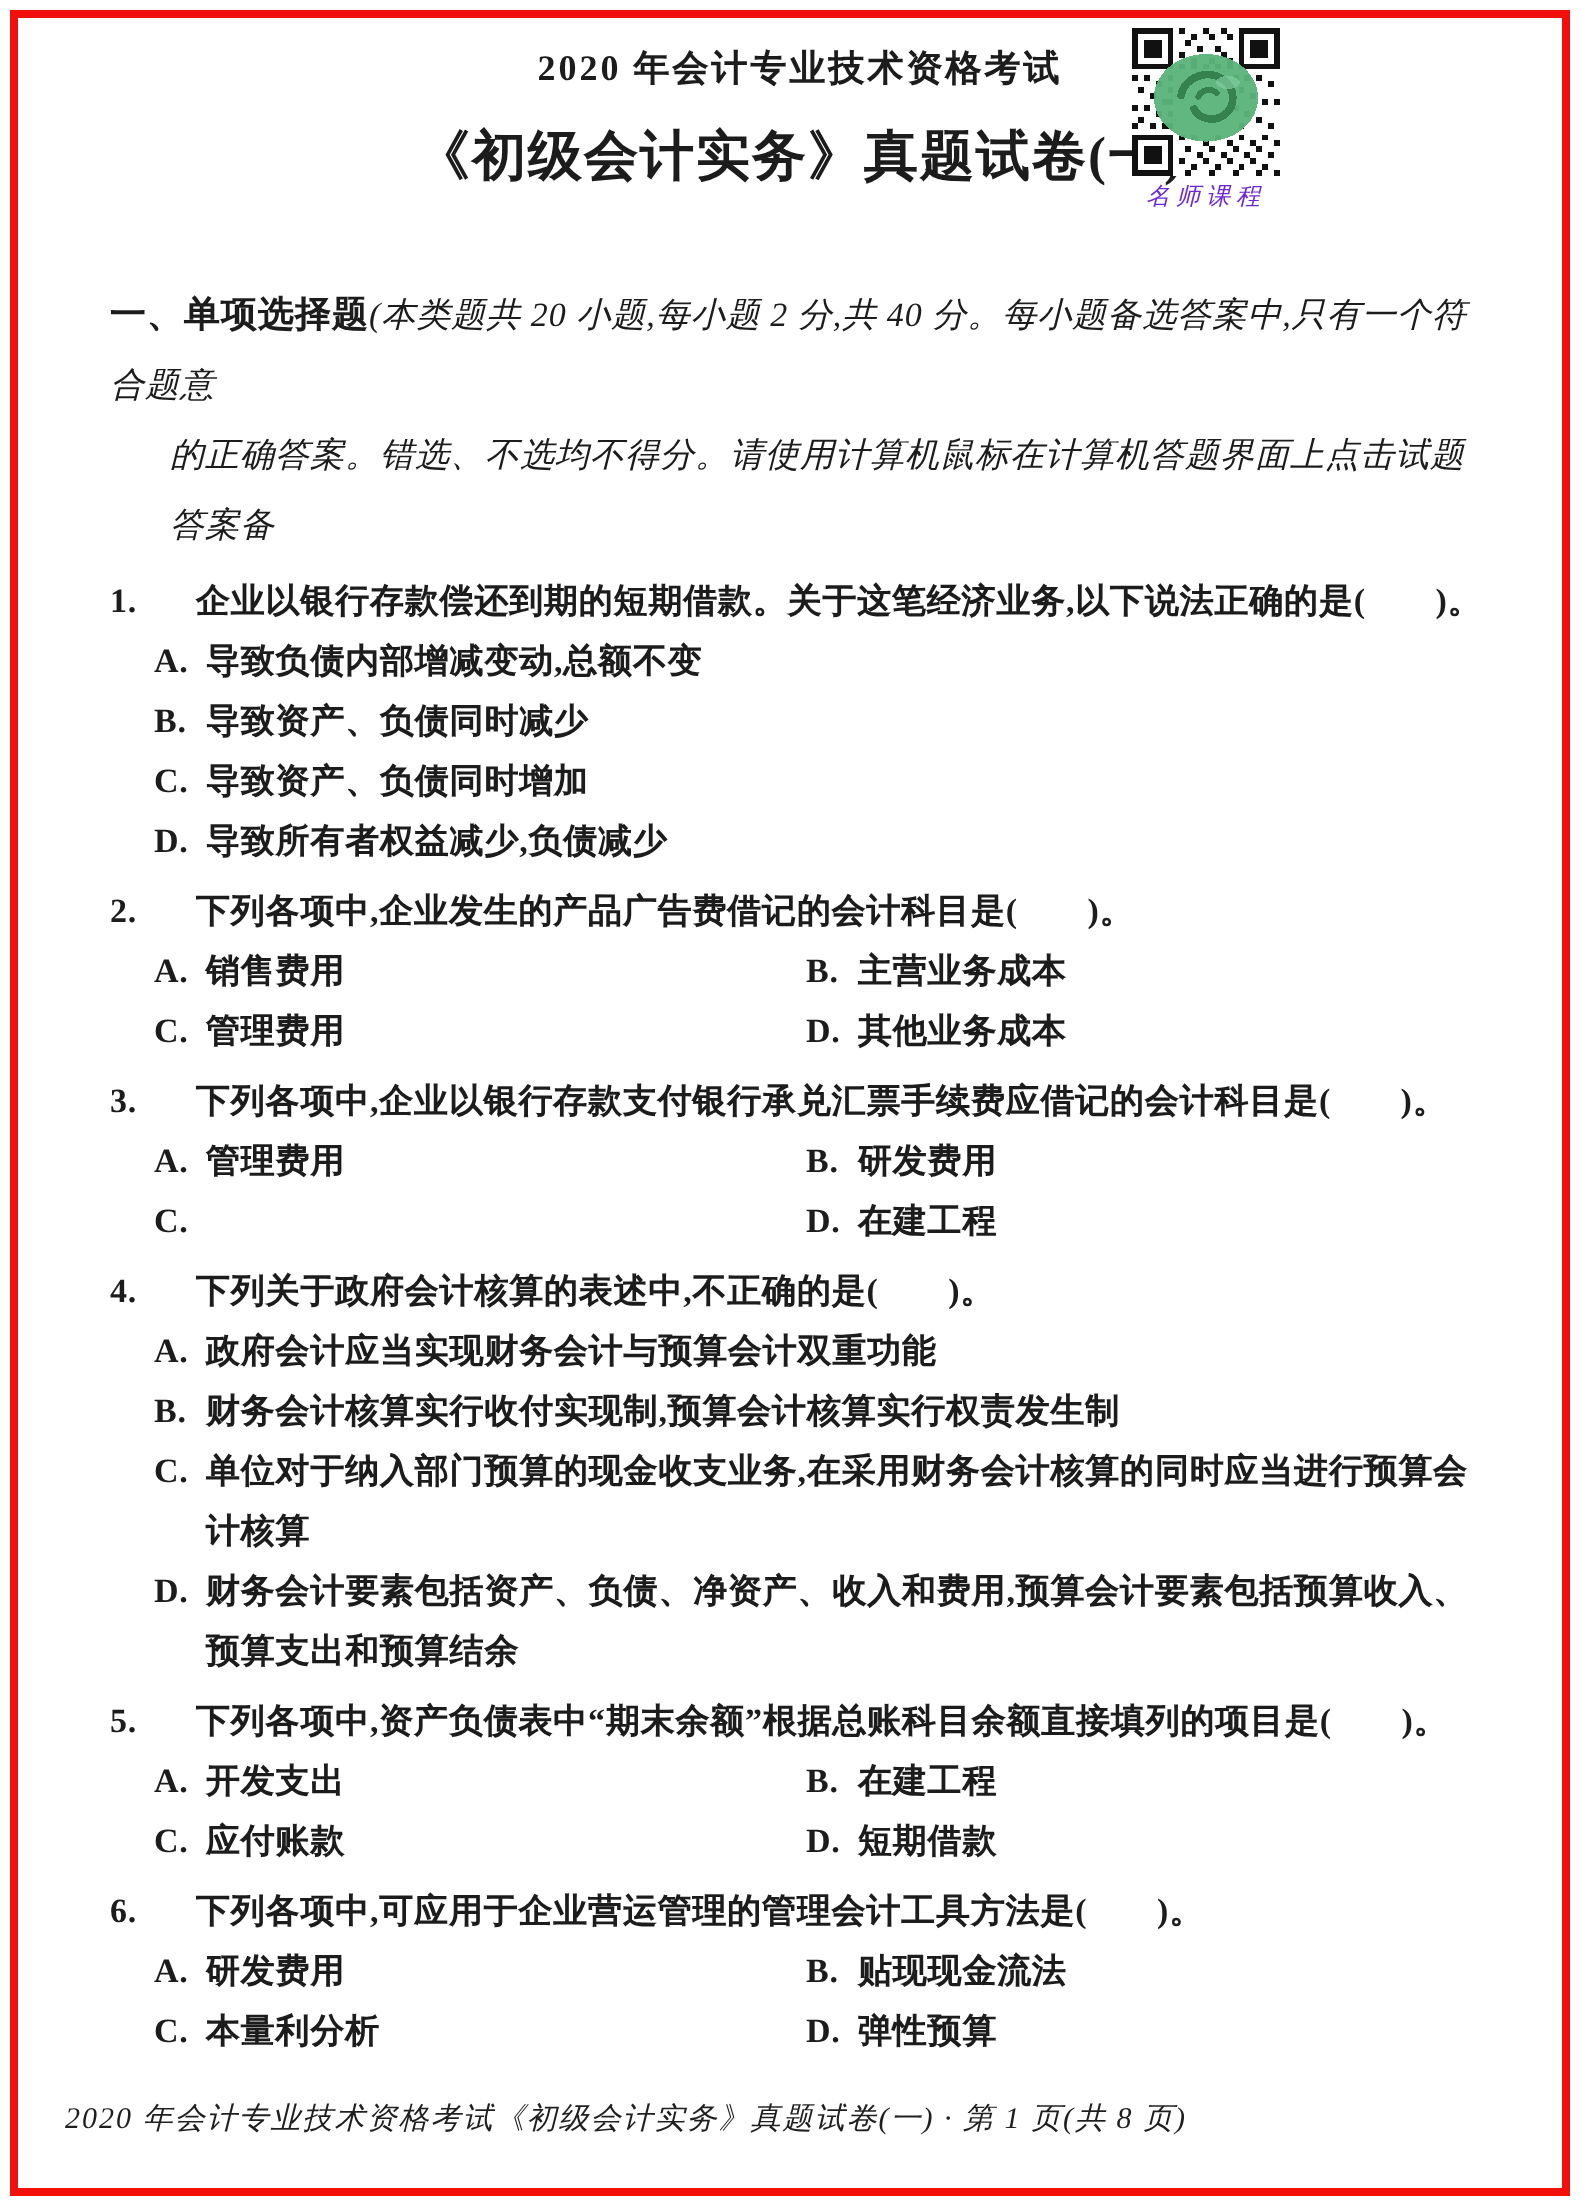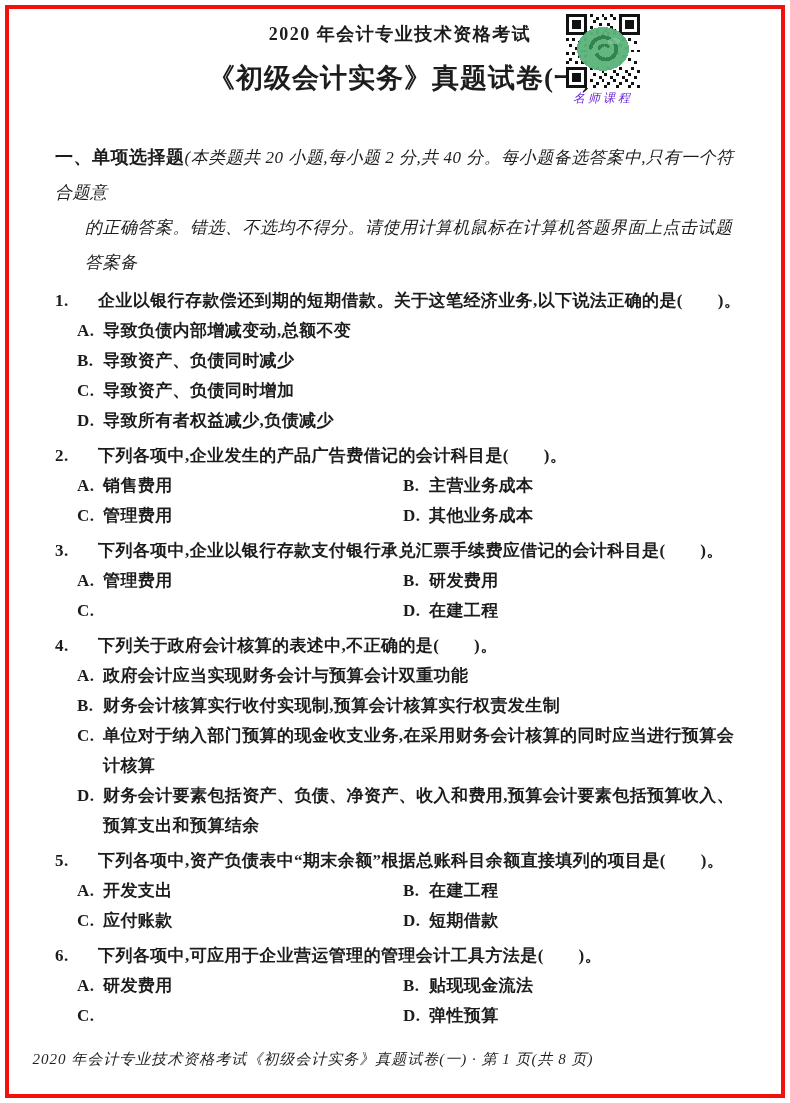--- a/index.html
+++ b/index.html
@@ -320,20 +320,21 @@
         <div class="option">
             <span class="opt-label">A.</span>
             <span class="opt-text">研发费用</span>
           </div>
         <div class="option">
             <span class="opt-label">B.</span>
             <span class="opt-text">贴现现金流法</span>
           </div>
         <div class="option">
             <span class="opt-label">C.</span>
+            <span class="opt-text">本量利分析</span>
           </div>
         <div class="option">
             <span class="opt-label">D.</span>
             <span class="opt-text">弹性预算</span>
           </div>
       </div>
     </div>
 
   </div>
 </div>

